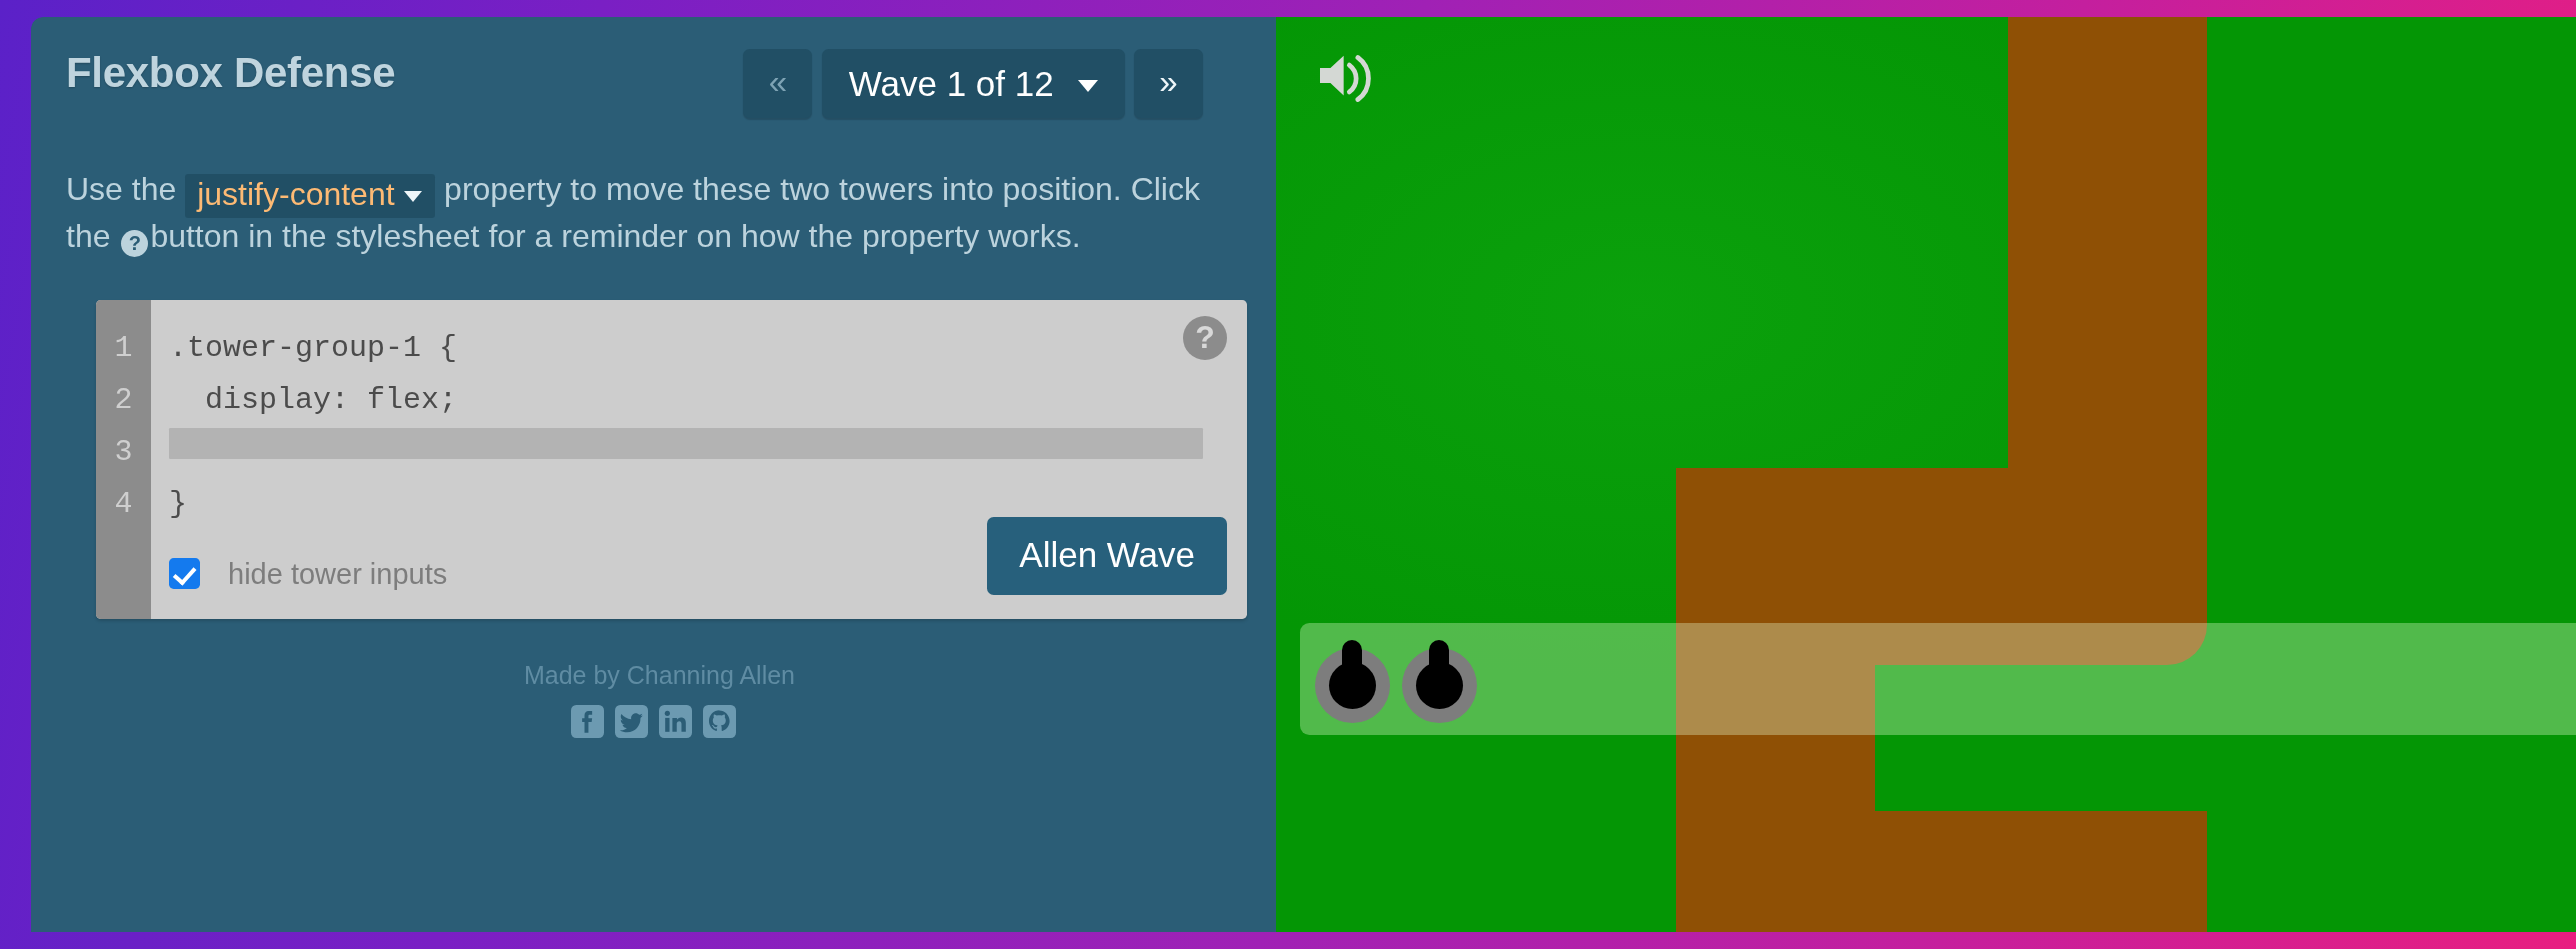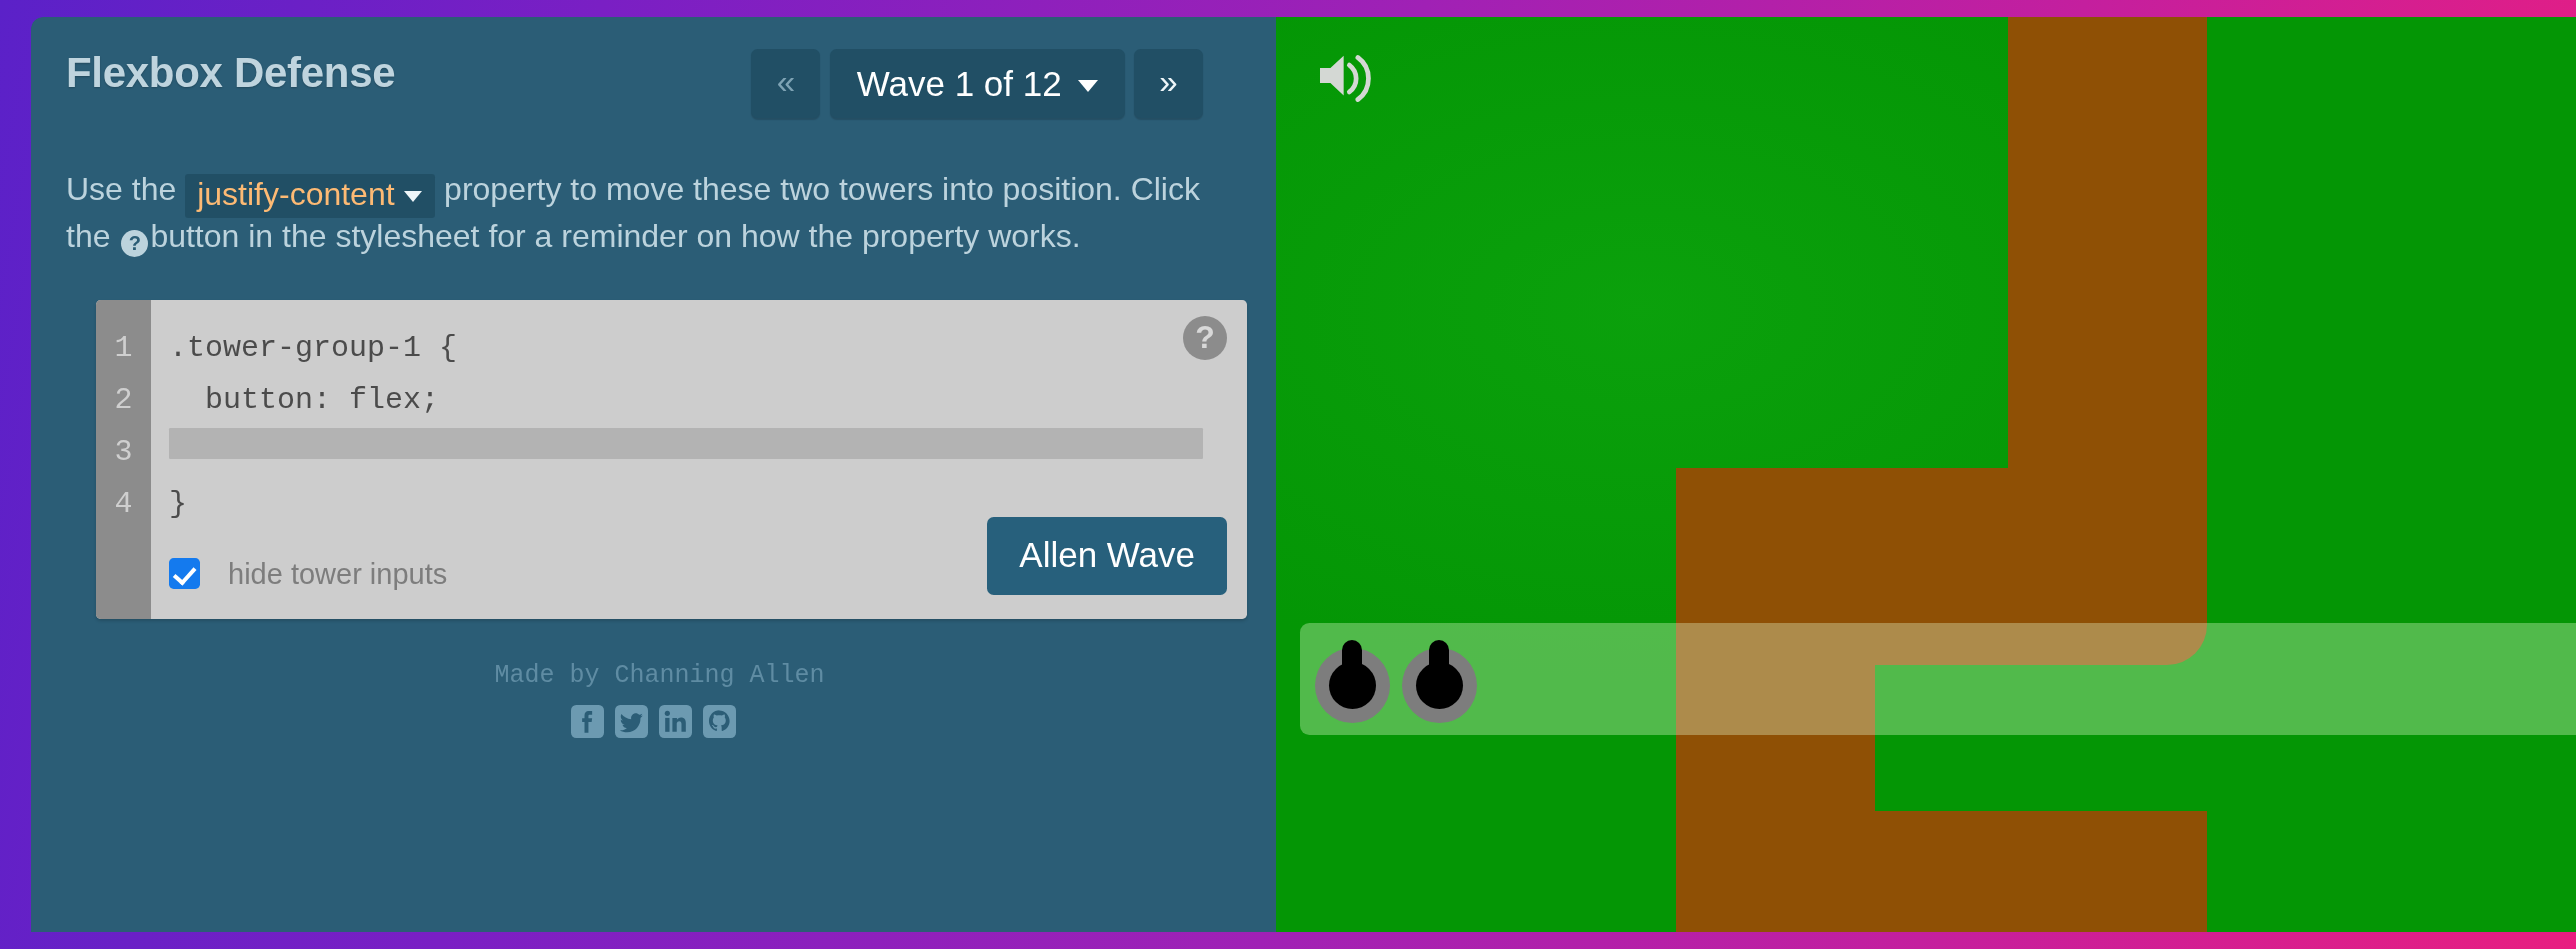--- a/index.html
+++ b/index.html
@@ -84,21 +84,21 @@
     line-height: 1;
     padding-bottom: 4.7px;
   }
   #wave-prev { color: #7ea3b4; }
   #wave-next { color: #eef6f9; }
   #wave-select {
     height: 69px;
     padding: 0 27px;
     font-size: 35px;
     font-weight: 400;
-    gap: 16px;
+    gap: 24px;
     white-space: nowrap;
   }
   #wave-select .caret {
     display: inline-block;
     width: 0; height: 0;
     border-left: 10.7px solid transparent;
     border-right: 10.7px solid transparent;
     border-top: 12.7px solid #ffffff;
     margin-top: 4px;
   }
@@ -264,21 +264,21 @@
   
   #footer {
     position: absolute;
     left: 0; right: 0;
     top: 644px;
     text-align: center;
   }
   #made-by {
     font-size: 25px;
     color: #5f8ca3;
-    font-family: Liberation Mono, monospace;
+    font-family: Liberation Sans, sans-serif;
     margin-left: 12px;
   }
   #socials {
     margin-top: 14.7px;
     display: flex;
     justify-content: center;
     gap: 10.7px;
   }
   .social {
     width: 33px; height: 33px;
@@ -393,21 +393,21 @@
 
       <div id="editor">
         <div id="gutter">
           <div>1</div>
           <div>2</div>
           <div>3</div>
           <div>4</div>
         </div>
         <div id="code-body">
           <div class="code-line">.tower-group-1 {</div>
-          <div class="code-line">  button: flex;</div>
+          <div class="code-line">  display: flex;</div>
           <div class="code-line"></div>
           <div class="code-line">}</div>
 
           <input id="tower-input" type="text" placeholder="" style="">
 
           <div id="help-btn">?</div>
 
           <div id="hide-row">
             <span id="hide-check"></span>
             <span id="hide-label">hide tower inputs</span>

